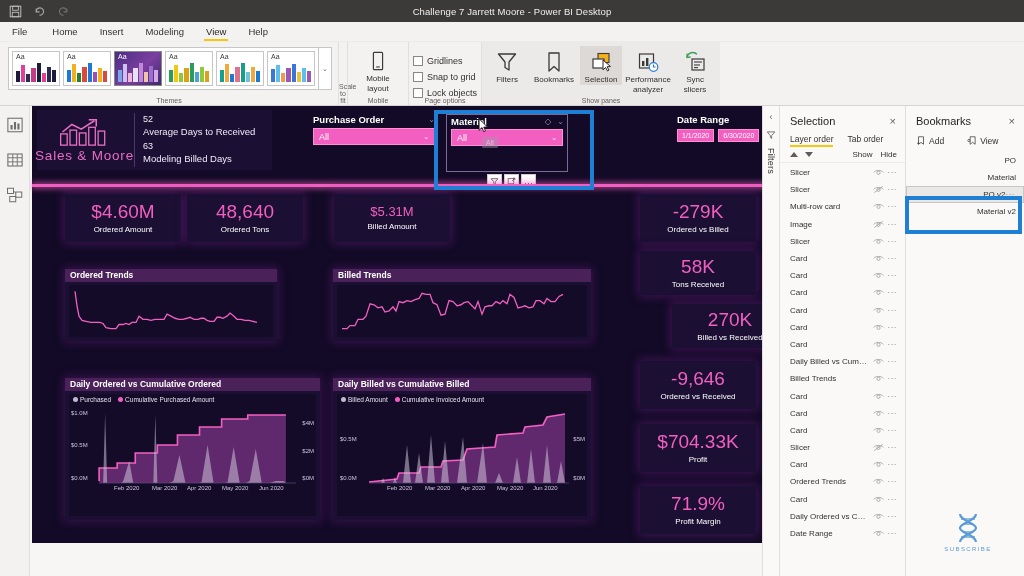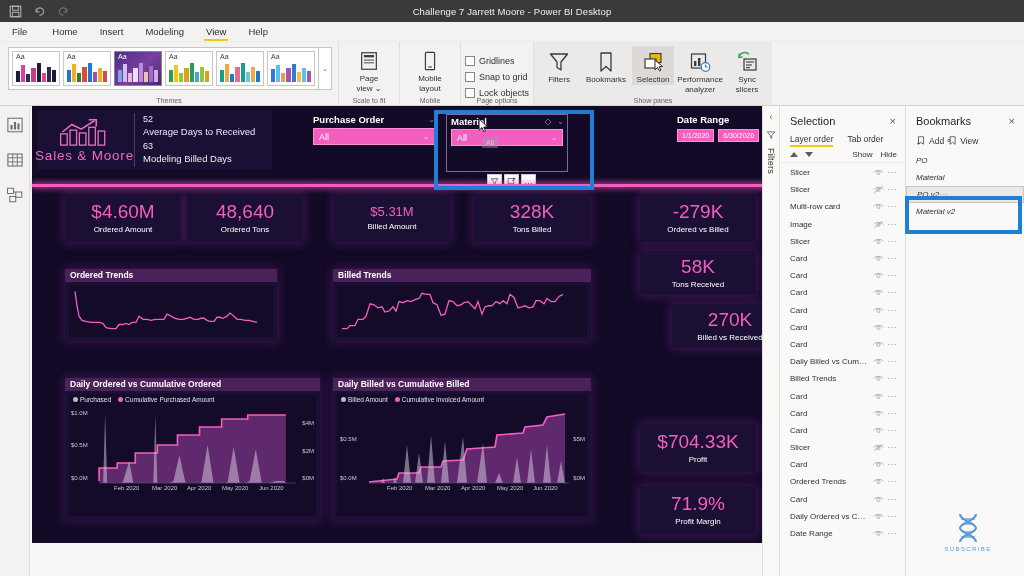--- a/index.html
+++ b/index.html
@@ -192,25 +192,25 @@
 
   .sel-list { padding-top: 1px; }
   .sel-row { display: flex; align-items: center; justify-content: space-between;
              height: 17.2px; padding: 0 8px 0 10px; }
   .sel-name { font-size: 8px; color: #323130; white-space: nowrap; overflow: hidden;
               text-overflow: ellipsis; max-width: 78px; }
   .sel-acts { display: flex; align-items: center; gap: 4px; }
   .eye { width: 11px; height: 9px; opacity: .62; }
   .dots { font-size: 8px; color: #8a8886; letter-spacing: .5px; }
 
-  .bm-actions { display: flex; gap: 3px; padding: 3px 10px 6px 10px; }
+  .bm-actions { display: flex; gap: 23px; padding: 3px 10px 6px 10px; }
   .bm-act { display: flex; align-items: center; gap: 3px; font-size: 8.5px; color: #323130; }
   .bm-list { }
-  .bm-row { height: 17px; display:flex; align-items:center; justify-content: flex-start;
-            padding: 0 8px 0 10px; font-size: 8px; color: #323130; font-style: italic; }
+  .bm-row { height: 17px; display:flex; align-items:center; justify-content: flex-end;
+            padding: 0 8px 0 10px; font-size: 8px; color: #323130; }
   .bm-row.selected { background: #e9e8e7; border: 1px solid #c8c6c4; }
 
   .subscribe {
     position: absolute; right: 18px; bottom: 24px; width: 76px;
     display: flex; flex-direction: column; align-items: center; gap: 1px;
   }
   .subscribe-cap { font-size: 6px; color: #5b9bd5; letter-spacing: 1.4px; }
 
   
   .annot { position: absolute; border: 4px solid #1f7fd4; pointer-events: none; }
@@ -339,32 +339,20 @@
                 <i style="height:57%;background:#9b59b6"></i>
             </span>
           </div>
         </div>
         <div class="themes-more">⌄</div>
       </div>
       <div class="rgroup-label">Themes</div>
     </div>
 
     <div class="rgroup">
-      <div class="rbtn wide">
-        <span class="glyph">
-          <svg width="22" height="22" viewBox="0 0 24 24">
-            <rect x="4" y="3" width="16" height="18" fill="none" stroke="#3b3a39" stroke-width="1.3"></rect>
-            <rect x="6.5" y="5.5" width="11" height="2.5" fill="#3b3a39"></rect>
-            <line x1="6.5" y1="11" x2="17.5" y2="11" stroke="#3b3a39" stroke-width="1"></line>
-            <line x1="6.5" y1="14" x2="17.5" y2="14" stroke="#3b3a39" stroke-width="1"></line>
-          </svg>
-        </span>
-        <span class="cap">Page</span>
-        <span class="cap">view ⌄</span>
-      </div>
       <div class="rgroup-label">Scale to fit</div>
     </div>
 
     <div class="rgroup">
       <div class="rbtn wide">
         <span class="glyph">
           <svg width="22" height="22" viewBox="0 0 24 24">
             <rect x="7" y="2.5" width="10" height="19" rx="1" fill="none" stroke="#3b3a39" stroke-width="1.3"></rect>
             <line x1="10" y1="18.5" x2="14" y2="18.5" stroke="#3b3a39" stroke-width="1.2"></line>
           </svg>
@@ -565,36 +553,36 @@
         <span class="lab">Ordered Amount</span>
       </div>
       <div class="card" style="left:155px;top:88px;width:116px;height:48px;">
         <span class="val" style="font-size:19px;">48,640</span>
         <span class="lab">Ordered Tons</span>
       </div>
       <div class="card" style="left:302px;top:88px;width:116px;height:48px;">
         <span class="val" style="font-size:13px;">$5.31M</span>
         <span class="lab">Billed Amount</span>
       </div>
-      <div class="card" style="left:442px;top:88px;width:116px;height:48px;">
-        <span class="val" style="font-size:19px;">328K</span>
-        <span class="lab">Tons Billed</span>
-      </div>
       <div class="card" style="left:608px;top:88px;width:116px;height:48px;">
         <span class="val" style="font-size:19px;">-279K</span>
         <span class="lab">Ordered vs Billed</span>
       </div>
 
       <div class="card" style="left:608px;top:145px;width:116px;height:44px;">
         <span class="val" style="font-size:19px;">58K</span>
         <span class="lab">Tons Received</span>
       </div>
       <div class="card" style="left:640px;top:198px;width:116px;height:44px;">
         <span class="val" style="font-size:19px;">270K</span>
         <span class="lab">Billed vs Received</span>
+      </div>
+      <div class="card" style="left:608px;top:255px;width:116px;height:48px;">
+        <span class="val" style="font-size:19px;">-9,646</span>
+        <span class="lab">Ordered vs Received</span>
       </div>
       <div class="card" style="left:608px;top:318px;width:116px;height:48px;">
         <span class="val" style="font-size:19px;">$704.33K</span>
         <span class="lab">Profit</span>
       </div>
       <div class="card" style="left:608px;top:380px;width:116px;height:48px;">
         <span class="val" style="font-size:19px;">71.9%</span>
         <span class="lab">Profit Margin</span>
       </div>
 

